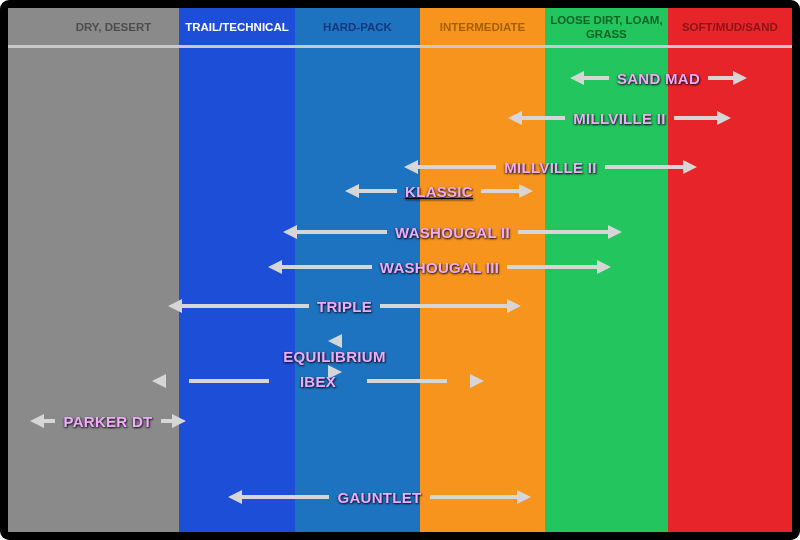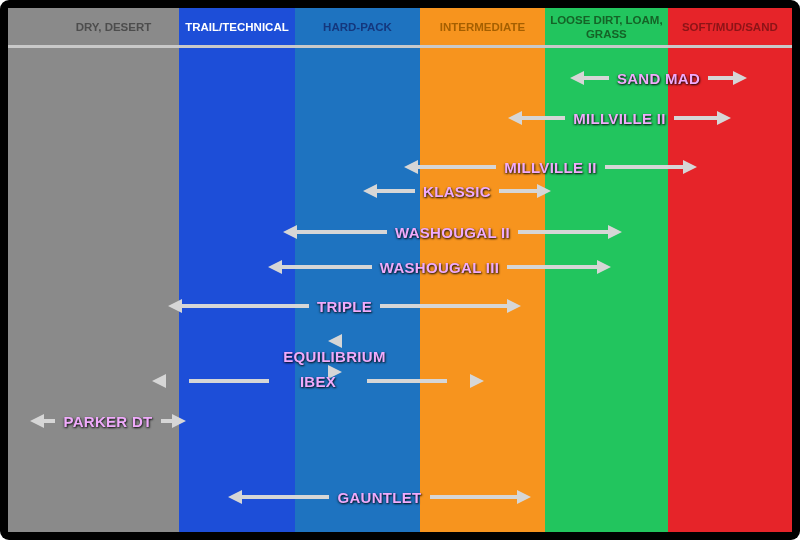--- a/index.html
+++ b/index.html
@@ -84,21 +84,21 @@
         <div class="line" style="background: rgb(214, 214, 214);"></div>
         <div class="head right" style="border-left-color: rgb(214, 214, 214);"></div>
       </div>
       <div class="tire" style="left: 404px; top: 156px; width: 293px;">
         <div class="head left" style="border-right-color: rgb(214, 214, 214);"></div>
         <div class="line" style="background: rgb(214, 214, 214);"></div>
         <div class="label">MILLVILLE II</div>
         <div class="line" style="background: rgb(214, 214, 214);"></div>
         <div class="head right" style="border-left-color: rgb(214, 214, 214);"></div>
       </div>
-      <div class="tire" style="left: 363px; top: 180px; width: 188px;">
+      <div class="tire" style="left: 345px; top: 180px; width: 188px; text-decoration: underline;">
         <div class="head left" style="border-right-color: rgb(214, 214, 214);"></div>
         <div class="line" style="background: rgb(214, 214, 214);"></div>
         <div class="label">KLASSIC</div>
         <div class="line" style="background: rgb(214, 214, 214);"></div>
         <div class="head right" style="border-left-color: rgb(214, 214, 214);"></div>
       </div>
       <div class="tire" style="left: 283px; top: 221px; width: 339px;">
         <div class="head left" style="border-right-color: rgb(214, 214, 214);"></div>
         <div class="line" style="background: rgb(214, 214, 214);"></div>
         <div class="label">WASHOUGAL II</div>

